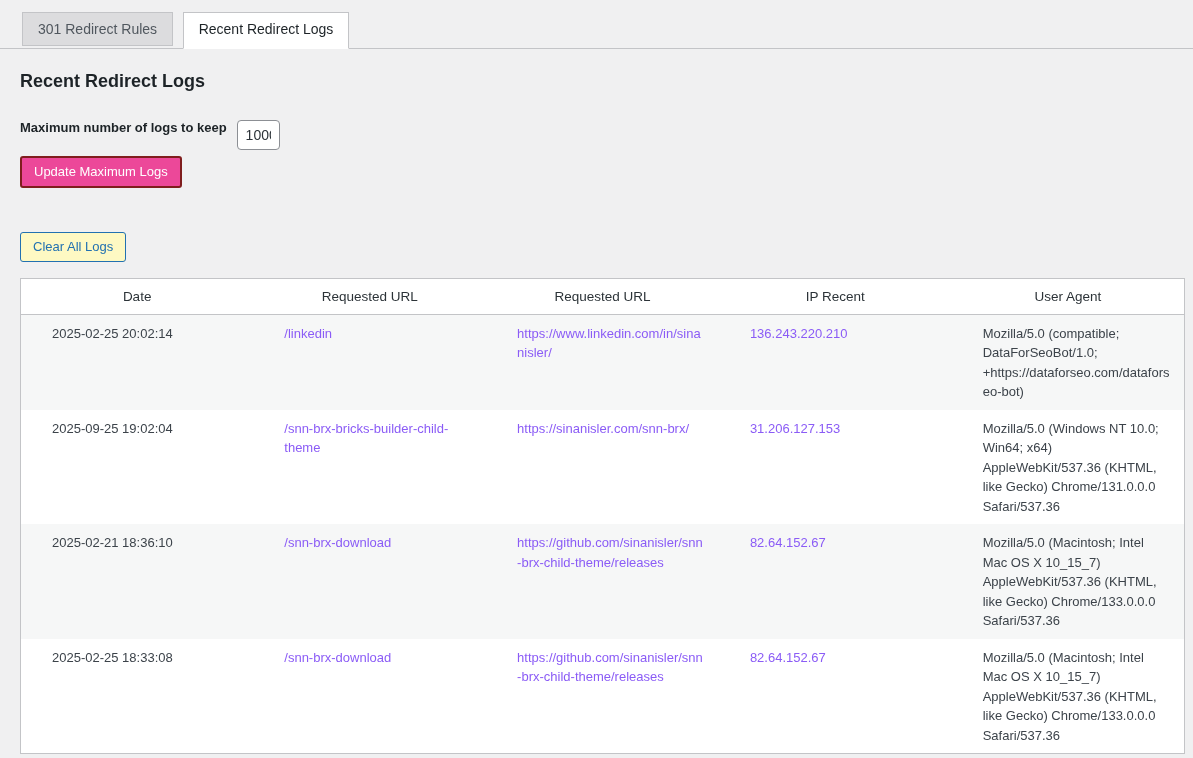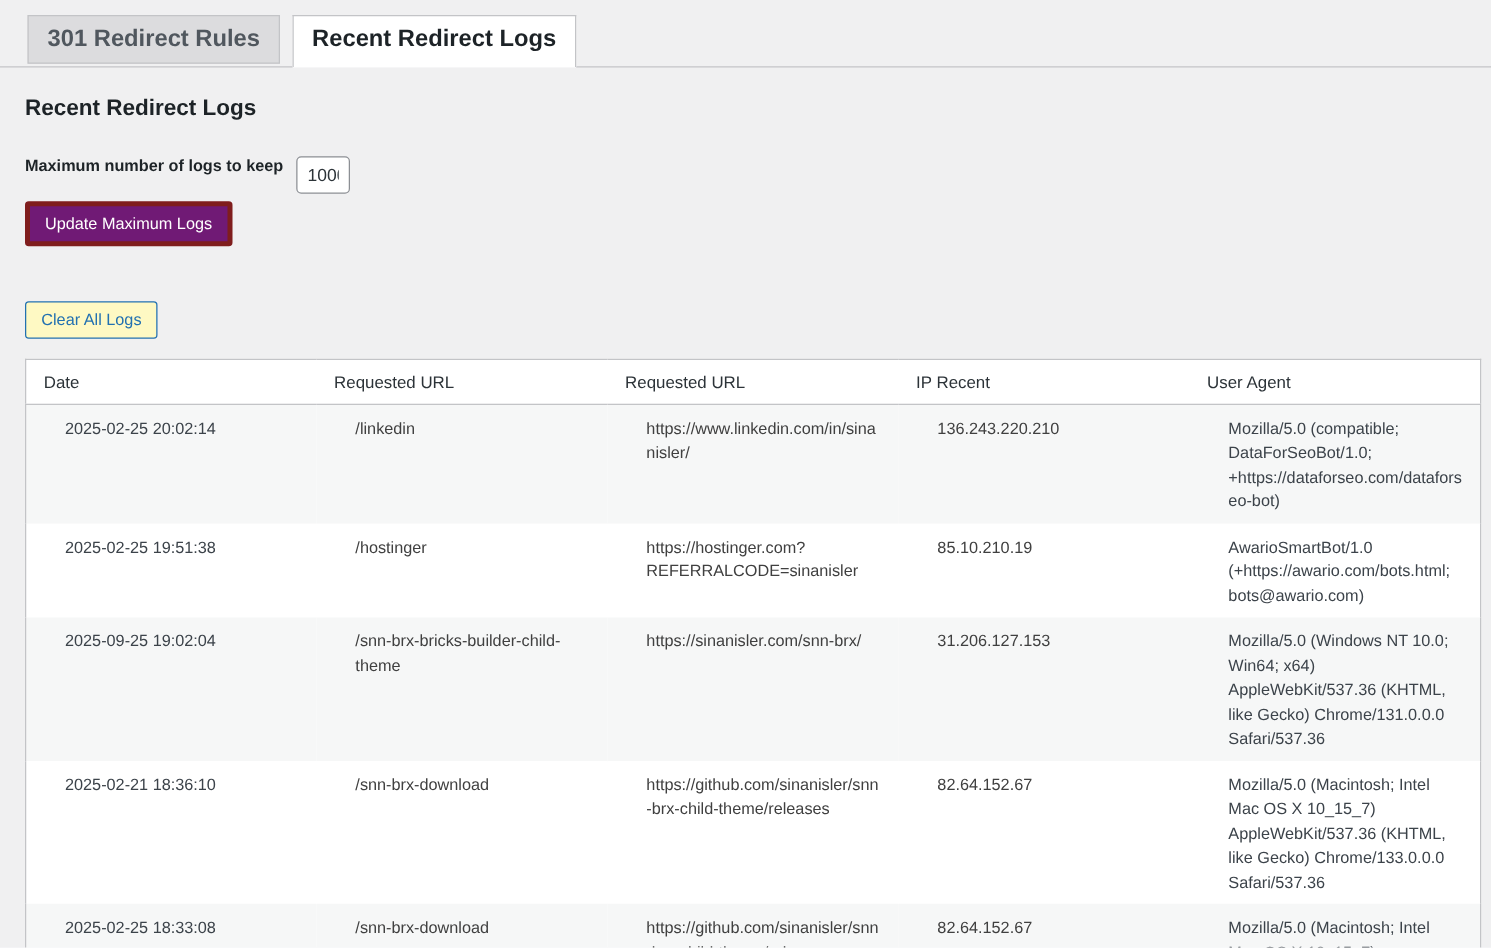--- a/index.html
+++ b/index.html
@@ -13,21 +13,21 @@
   .nav-tab-wrapper {
     padding: 12px 20px 0 22px;
     border-bottom: 1px solid #c3c4c7;
     line-height: 1;
   }
   .nav-tab {
     display: inline-block;
     padding: 9px 15px;
     margin-right: 6px;
     margin-bottom: -1px;
-    font-size: 19px; font-weight: 700;
+    font-size: 14px; font-weight: 400;
     border: 1px solid #c3c4c7;
     background: #dcdcde;
     color: #50575e;
     cursor: pointer;
     white-space: nowrap;
   }
   .nav-tab.active {
     background: #ffffff;
     color: #1d2327;
     border-bottom: 1px solid #ffffff;
@@ -43,21 +43,21 @@
   .setting-row label { font-weight: 700; color: #1d2327; margin-right: 10px; }
   .max-logs-input {
     width: 43px; height: 30px;
     border: 1px solid #8c8f94; border-radius: 4px;
     padding: 0 8px; font-size: 14px; color: #2c3338;
     background: #fff;
     font-family: "Liberation Sans", sans-serif;
   }
   .button-primary {
     display: inline-block;
-    background: #701a75; border: 4px solid #7f1d1d; color: #fff;
+    background: #ec4899; border: 2px solid #7f1d1d; color: #fff;
     font-size: 13px; line-height: 2.15; padding: 0 12px;
     border-radius: 3px; cursor: pointer;
     font-family: "Liberation Sans", sans-serif;
     margin-bottom: 44px;
   }
   .button-secondary {
     display: inline-block;
     background: #fef9c3; border: 1px solid #2271b1; color: #2271b1;
     font-size: 13px; line-height: 2.15; padding: 0 12px;
     border-radius: 3px; cursor: pointer;
@@ -66,38 +66,38 @@
   }
   
   table.log-table {
     width: 100%;
     border-collapse: collapse;
     background: #fff;
     border: 1px solid #c3c4c7;
     table-layout: fixed;
   }
   table.log-table th {
-    text-align: left;
+    text-align: center;
     font-weight: 400;
     font-size: 13.5px;
     color: #2c3338;
     padding: 10px 14px;
     border-bottom: 1px solid #c3c4c7;
     width: 20%;
   }
   table.log-table td {
     vertical-align: top;
     padding: 9px 14px 8px 31px;
     line-height: 1.5;
     overflow-wrap: break-word;
     word-wrap: break-word;
   }
   table.log-table tbody tr:nth-child(odd) { background: #f6f7f7; }
   table.log-table tbody tr:nth-child(even) { background: #ffffff; }
-  td a { color: #404040; text-decoration: none; cursor: pointer; text-align: center; }
+  td a { color: #8b5cf6; text-decoration: none; cursor: pointer; text-align: center; }
   .cell-date, .cell-ua { color: #3c434a; }
 </style>
 </head>
 <body>
 
 <div class="nav-tab-wrapper">
   <a class="nav-tab">301 Redirect Rules</a>
   <a class="nav-tab active">Recent Redirect Logs</a>
 </div>
 
@@ -127,27 +127,20 @@
     </thead>
     <tbody>
         <tr>
           <td class="cell-date"><span>2025-02-25 20:02:14</span></td>
           <td class="cell-requested"><a>/linkedin</a></td>
           <td class="cell-redirected"><a>https://www.linkedin.com/in/sinanisler/</a></td>
           <td class="cell-ip"><a>136.243.220.210</a></td>
           <td class="cell-ua"><span>Mozilla/5.0 (compatible; DataForSeoBot/1.0; +https://dataforseo.com/dataforseo-bot)</span></td>
         </tr>
         <tr>
-          <td class="cell-date"><span>2025-02-25 19:51:38</span></td>
-          <td class="cell-requested"><a>/hostinger</a></td>
-          <td class="cell-redirected"><a>https://hostinger.com?REFERRALCODE=sinanisler</a></td>
-          <td class="cell-ip"><a>85.10.210.19</a></td>
-          <td class="cell-ua"><span>AwarioSmartBot/1.0 (+https://awario.com/bots.html; bots@awario.com)</span></td>
-        </tr>
-        <tr>
           <td class="cell-date"><span>2025-09-25 19:02:04</span></td>
           <td class="cell-requested"><a>/snn-brx-bricks-builder-child-theme</a></td>
           <td class="cell-redirected"><a>https://sinanisler.com/snn-brx/</a></td>
           <td class="cell-ip"><a>31.206.127.153</a></td>
           <td class="cell-ua"><span>Mozilla/5.0 (Windows NT 10.0; Win64; x64) AppleWebKit/537.36 (KHTML, like Gecko) Chrome/131.0.0.0 Safari/537.36</span></td>
         </tr>
         <tr>
           <td class="cell-date"><span>2025-02-21 18:36:10</span></td>
           <td class="cell-requested"><a>/snn-brx-download</a></td>
           <td class="cell-redirected"><a>https://github.com/sinanisler/snn-brx-child-theme/releases</a></td>

